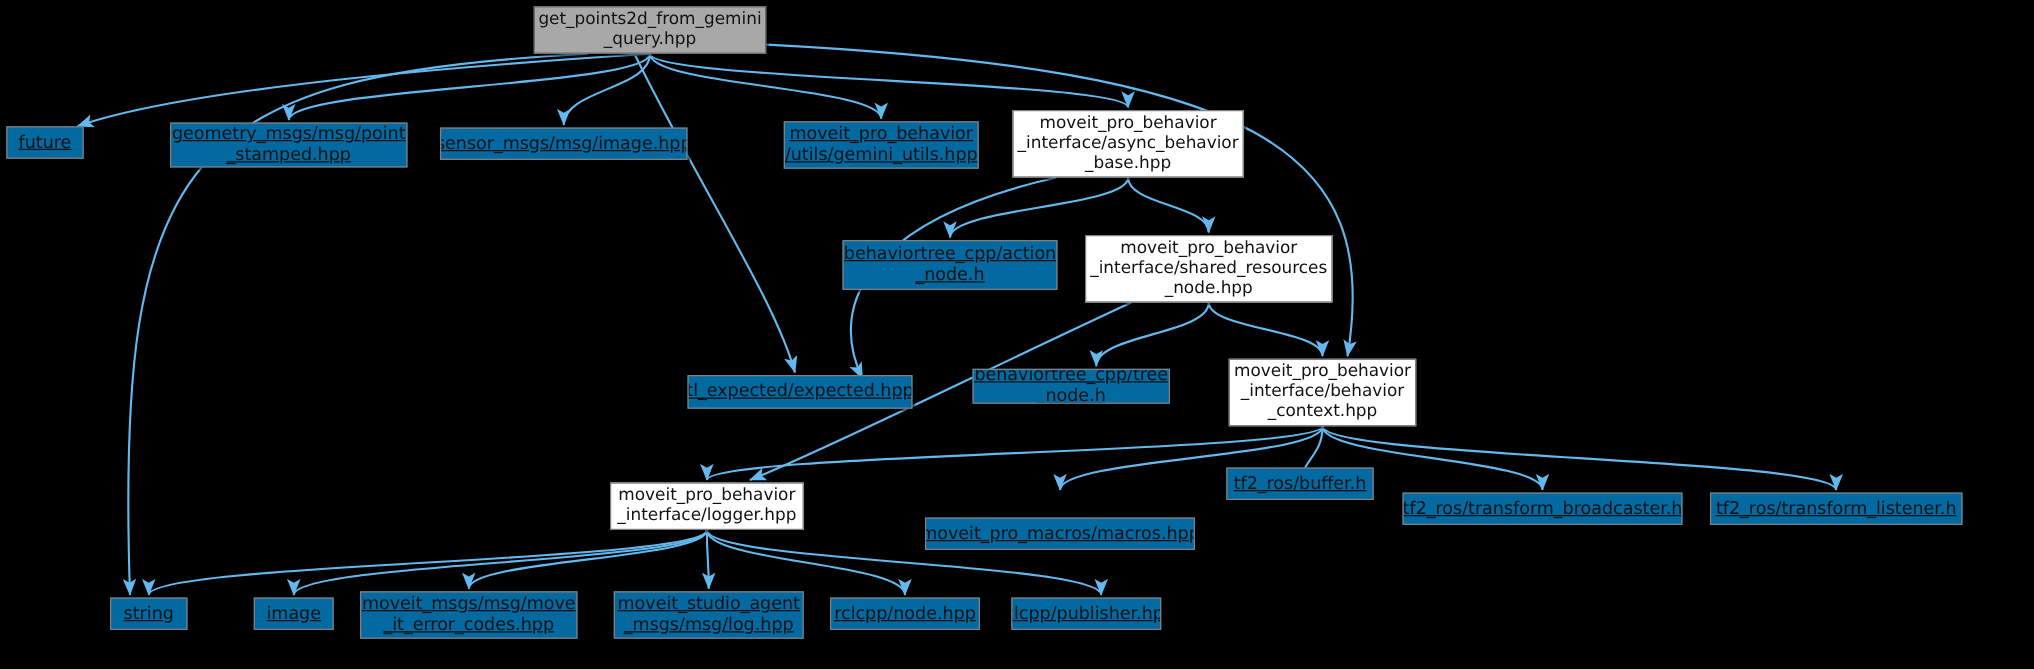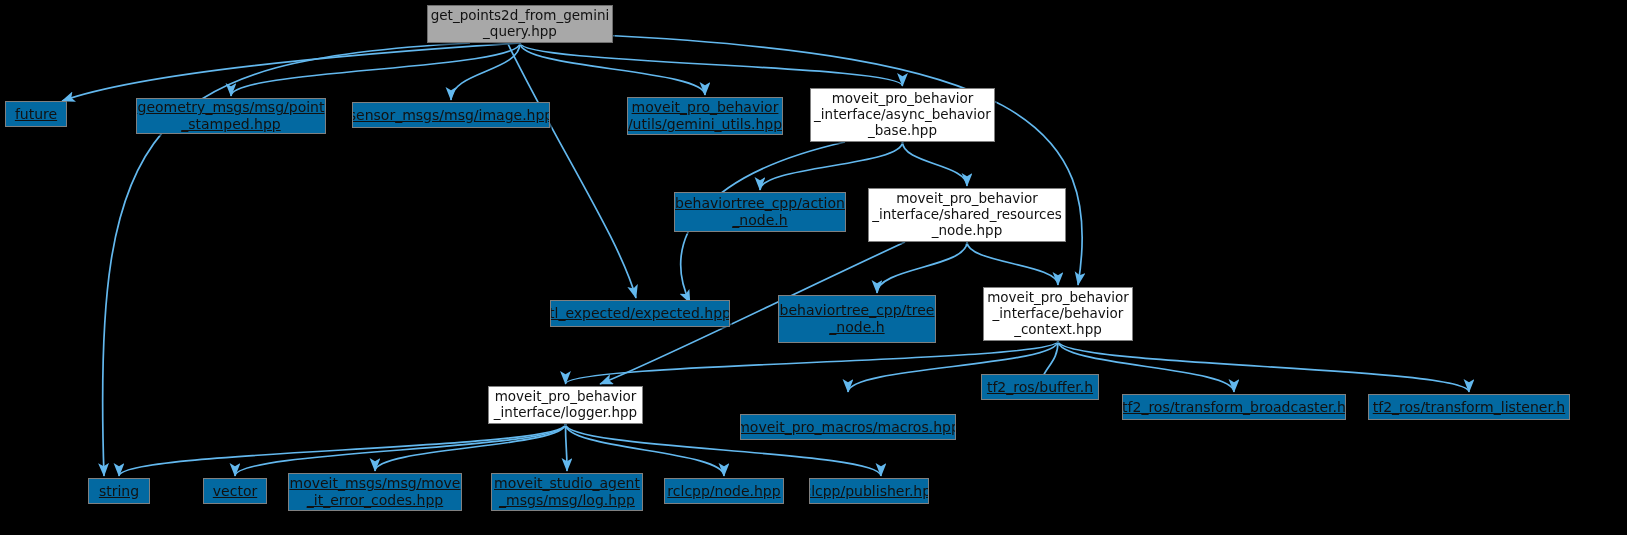--- a/index.html
+++ b/index.html
@@ -63,33 +63,33 @@
 /utils/gemini_utils.hpp</div>
       <div class="node own" style="left: 810px; top: 88px; width: 185px; height: 54px;">moveit_pro_behavior
 _interface/async_behavior
 _base.hpp</div>
       <div class="node ext" style="left: 674px; top: 192px; width: 172px; height: 40px;">behaviortree_cpp/action
 _node.h</div>
       <div class="node own" style="left: 868px; top: 188px; width: 198px; height: 54px;">moveit_pro_behavior
 _interface/shared_resources
 _node.hpp</div>
       <div class="node ext" style="left: 550px; top: 300px; width: 180px; height: 27px;">tl_expected/expected.hpp</div>
-      <div class="node ext" style="left: 778px; top: 295px; width: 158px; height: 48px;">behaviortree_cpp/tree
+      <div class="node ext" style="left: 778px; top: 295px; width: 158px; height: 28px;">behaviortree_cpp/tree
 _node.h</div>
       <div class="node own" style="left: 983px; top: 287px; width: 150px; height: 54px;">moveit_pro_behavior
 _interface/behavior
 _context.hpp</div>
       <div class="node own" style="left: 488px; top: 386px; width: 155px; height: 38px;">moveit_pro_behavior
 _interface/logger.hpp</div>
       <div class="node ext" style="left: 740px; top: 414px; width: 216px; height: 26px;">moveit_pro_macros/macros.hpp</div>
       <div class="node ext" style="left: 981px; top: 374px; width: 118px; height: 26px;">tf2_ros/buffer.h</div>
       <div class="node ext" style="left: 1122px; top: 394px; width: 224px; height: 26px;">tf2_ros/transform_broadcaster.h</div>
       <div class="node ext" style="left: 1368px; top: 394px; width: 202px; height: 26px;">tf2_ros/transform_listener.h</div>
       <div class="node ext" style="left: 88px; top: 478px; width: 62px; height: 26px;">string</div>
-      <div class="node ext" style="left: 203px; top: 478px; width: 64px; height: 26px;">vector</div>
+      <div class="node ext" style="left: 203px; top: 478px; width: 64px; height: 26px;">image</div>
       <div class="node ext" style="left: 288px; top: 473px; width: 174px; height: 38px;">moveit_msgs/msg/move
 _it_error_codes.hpp</div>
       <div class="node ext" style="left: 491px; top: 473px; width: 152px; height: 38px;">moveit_studio_agent
 _msgs/msg/log.hpp</div>
       <div class="node ext" style="left: 664px; top: 478px; width: 120px; height: 26px;">rclcpp/node.hpp</div>
       <div class="node ext" style="left: 809px; top: 478px; width: 120px; height: 26px;">rclcpp/publisher.hpp</div>
     </div>
 </div>
 
 </body></html>

